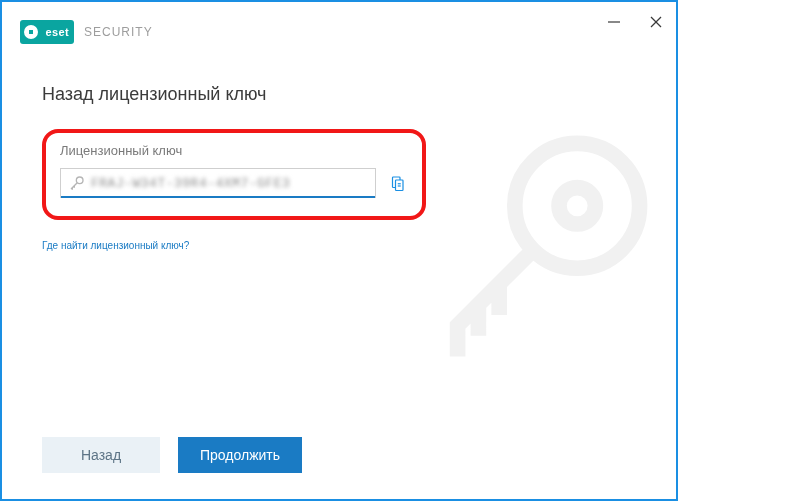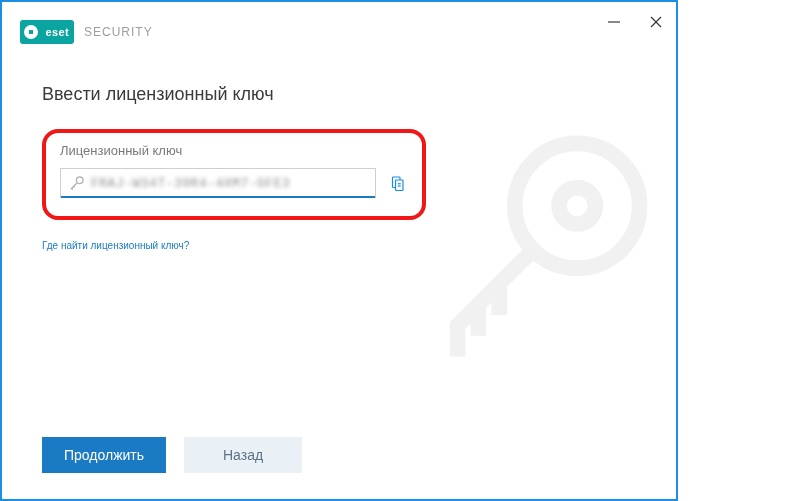--- a/index.html
+++ b/index.html
@@ -163,21 +163,21 @@
   <div class="content">
 
     <svg class="watermark" viewBox="0 0 100 100">
       <g fill="none" stroke="currentColor" stroke-width="6">
         <circle cx="62" cy="38" r="24"></circle>
         <circle cx="62" cy="38" r="7"></circle>
         <path d="M46 54 L16 84 L16 96 M24 76 L24 88 M32 68 L32 80"></path>
       </g>
     </svg>
 
-    <div class="page-title">Ввести лицензионный ключ</div>
+    <div class="page-title">Назад лицензионный ключ</div>
 
     <div class="highlight-box">
       <div class="field-label">Лицензионный ключ</div>
       <div class="field-row">
         <div class="field-wrap">
           <svg class="key-icon" viewBox="0 0 24 24">
             <g fill="none" stroke="currentColor" stroke-width="2">
               <circle cx="16" cy="8" r="5"></circle>
               <path d="M12 12 L3 21 M5 19 L5 22 M8 16 L8 19"></path>
             </g>
@@ -197,17 +197,17 @@
       </div>
     </div>
 
     <div class="links">
       <a href="#">Где найти лицензионный ключ?</a><br>
     </div>
 
   </div>
 
   <div class="footer">
+    <button class="btn btn-secondary">Назад</button>
     <button class="btn btn-primary">Продолжить</button>
-    <button class="btn btn-secondary">Назад</button>
   </div>
 
 </div>
 
 </body></html>

